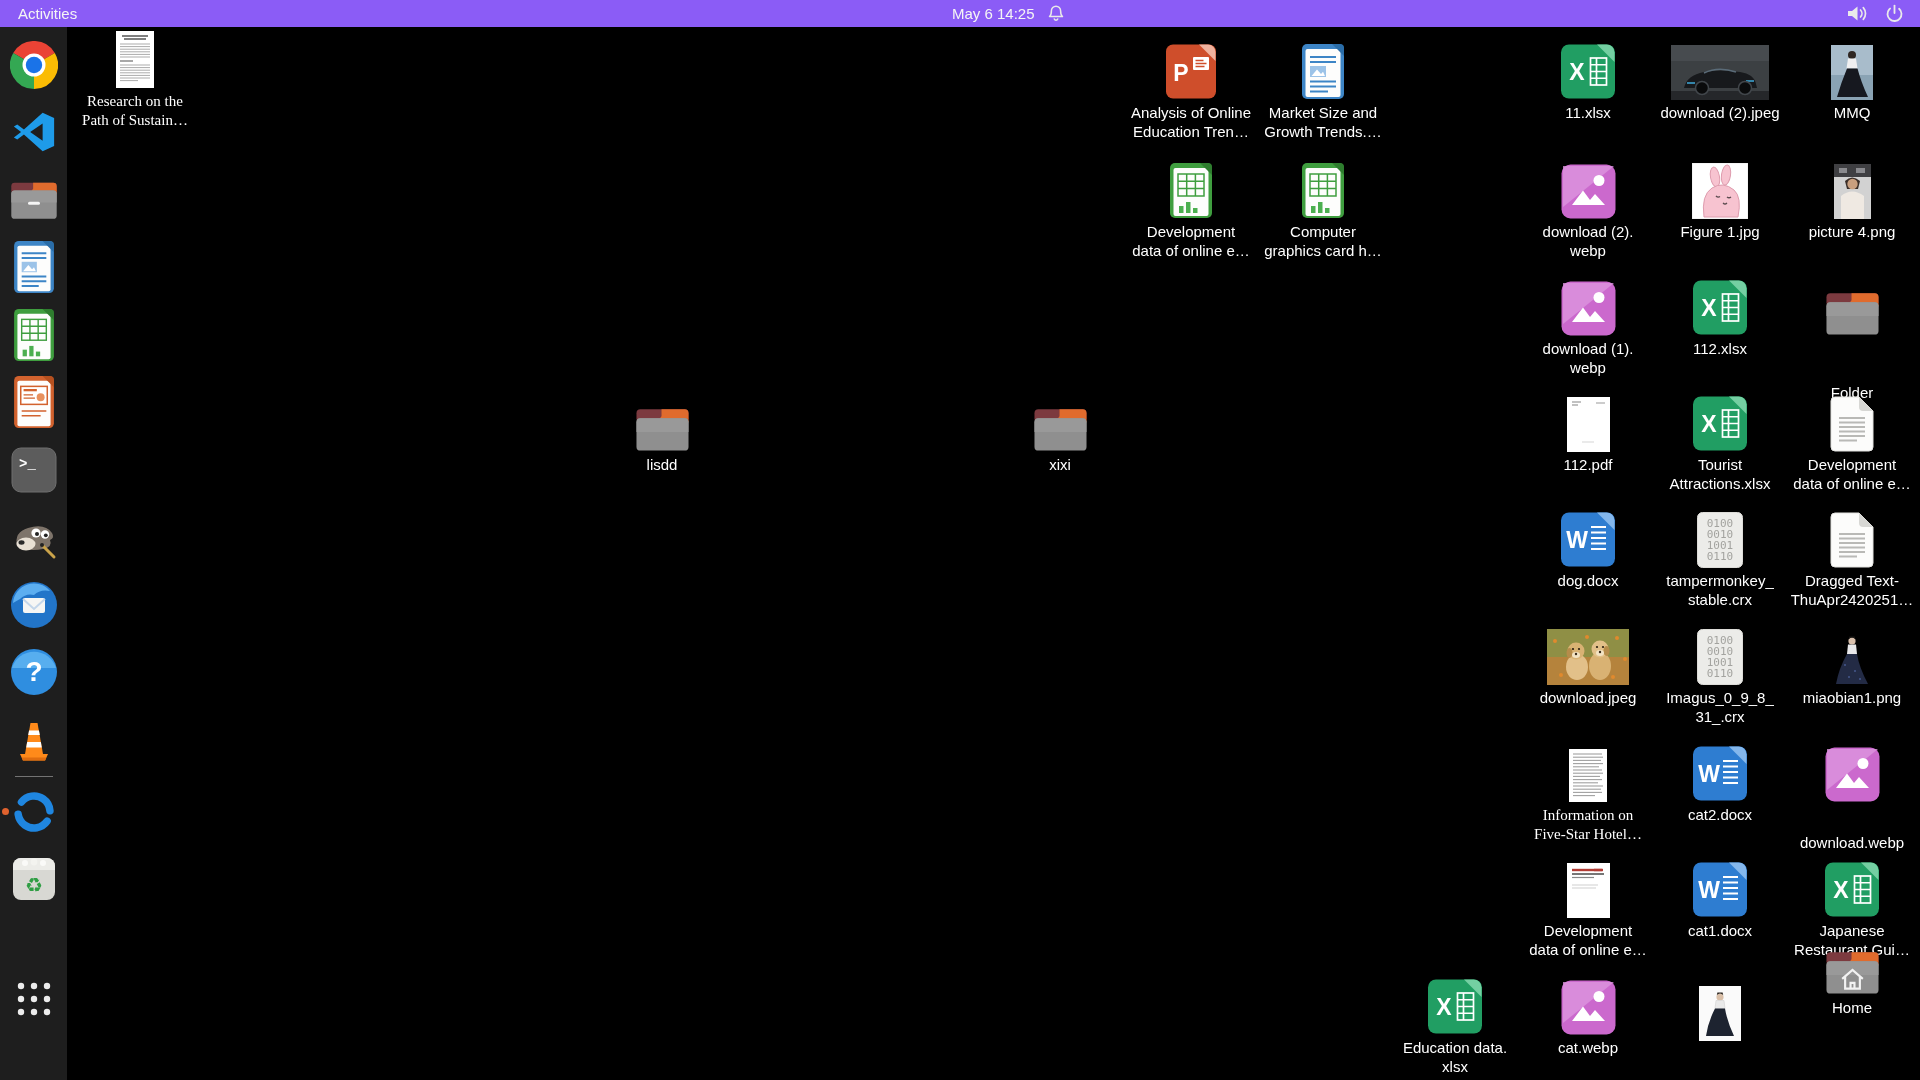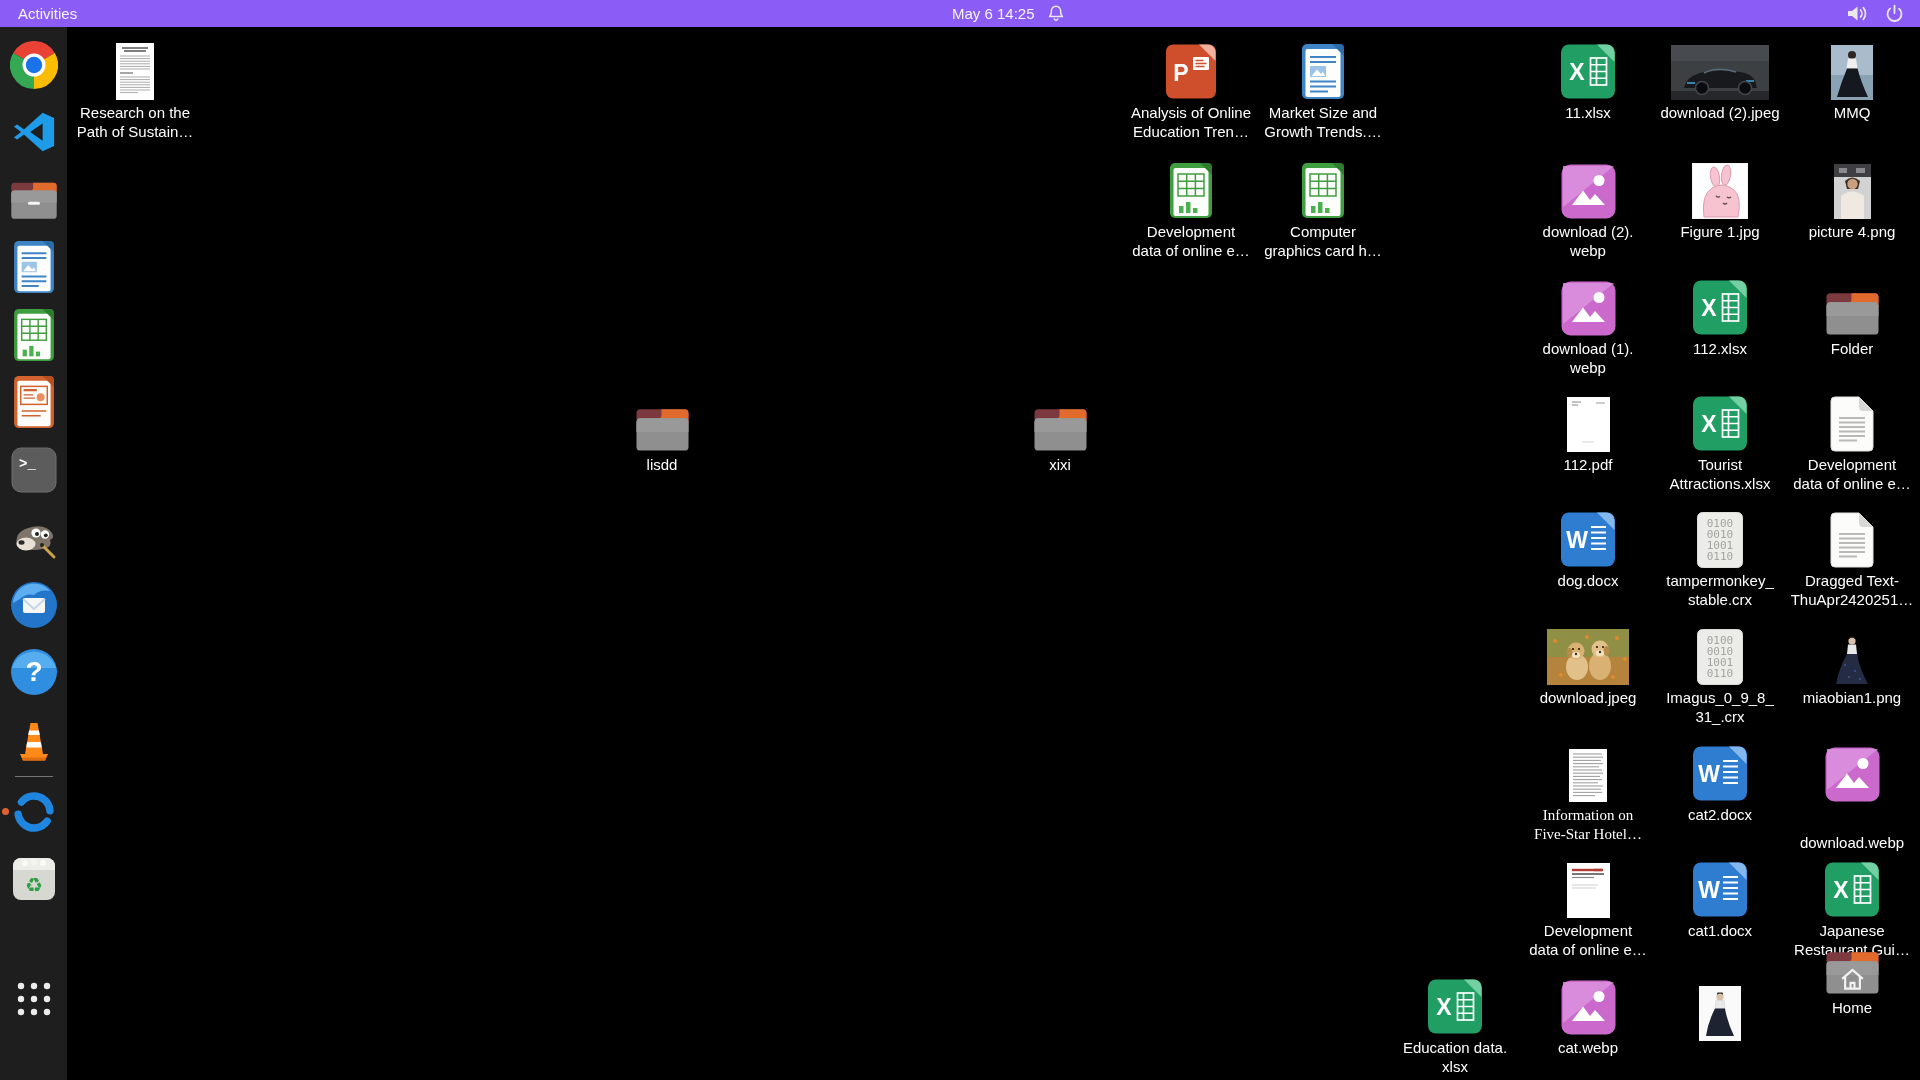--- a/index.html
+++ b/index.html
@@ -22,21 +22,21 @@
   .desk-icon{position:absolute;width:132px;display:flex;flex-direction:column;align-items:center;}
   .ic-img{height:64px;display:flex;align-items:flex-end;justify-content:center;padding-bottom:2px;}
   .ic-label{margin-top:2px;font-size:15px;line-height:18.5px;color:#fff;text-align:center;white-space:pre-line;
        text-shadow:0 1px 3px rgba(0,0,0,.95),0 0 2px rgba(0,0,0,.7);}
   svg{display:block;}
 </style>
 </head>
 <body>
 
 <div class="desktop" id="desktop">
-    <div class="desk-icon" style="left: 69px; top: 36px;">
+    <div class="desk-icon" style="left: 69px; top: 24px; font-family: Liberation Serif, serif;">
       <div class="ic-img">
         <svg width="38" height="57" viewBox="0 0 38 57">
           <rect width="38" height="57" fill="#fff"></rect>
    <path d="M6 5 h26 M8 8 h22" stroke="#555" stroke-width="1.4"></path>
           <path d="M4 30 h13" stroke="#777" stroke-width="1.3"></path>
           <path d="M4 13 h30" stroke="#ababab" stroke-width="1"></path>
           <path d="M4 15.6 h30" stroke="#ababab" stroke-width="1"></path>
           <path d="M4 18.2 h30" stroke="#ababab" stroke-width="1"></path>
           <path d="M4 20.8 h30" stroke="#ababab" stroke-width="1"></path>
           <path d="M4 23.4 h30" stroke="#ababab" stroke-width="1"></path>
@@ -222,21 +222,21 @@
    <path d="M37 1.5 L54.5 19 V9.5 a8 8 0 0 0 -8 -8 Z" fill="#74cfa2"></path>
    <text x="17" y="37" text-anchor="middle" font-family="Liberation Sans,sans-serif" font-size="23" font-weight="bold" fill="#fff">X</text>
    <g stroke="#fff" stroke-width="1.7" fill="none">
             <rect x="30.5" y="15" width="16" height="27"></rect>
             <path d="M30.5 21.75 h16 M30.5 28.5 h16 M30.5 35.25 h16 M36.5 15 v27"></path>
           </g>
   </svg>
       </div>
    <div class="ic-label">112.xlsx</div>
     </div>
-    <div class="desk-icon" style="left: 1786px; top: 272px;">
+    <div class="desk-icon" style="left: 1786px; top: 272px; gap: 44px;">
       <div class="ic-img">
         <svg width="55" height="46" viewBox="0 0 56 46">
    <rect x="1.5" y="3" width="53" height="13" rx="4" fill="#7c3a3f"></rect>
    <path d="M27 3 h23.5 a4 4 0 0 1 4 4 v9 H22.5 l4.5 -6 Z" fill="#e06b2d"></path>
    <rect x="1.5" y="12" width="53" height="33" rx="4" fill="#8f8f8f"></rect>
    <path d="M1.5 16 a4 4 0 0 1 4 -4 h45 a4 4 0 0 1 4 4 v10 H1.5 Z" fill="#999999"></path>
 
   </svg>
       </div>
    <div class="ic-label">Folder</div>

